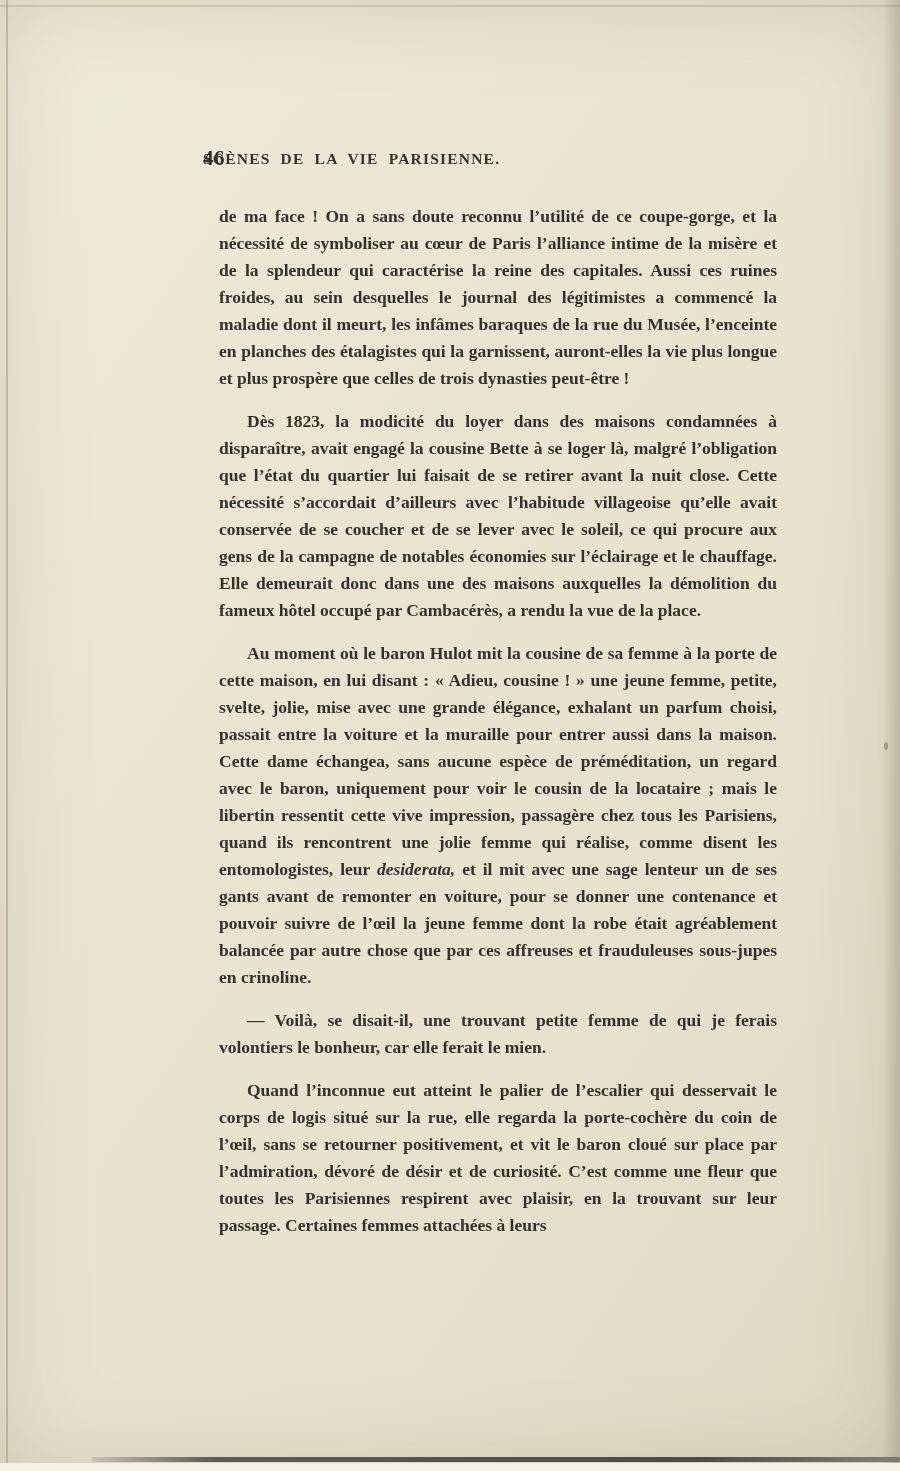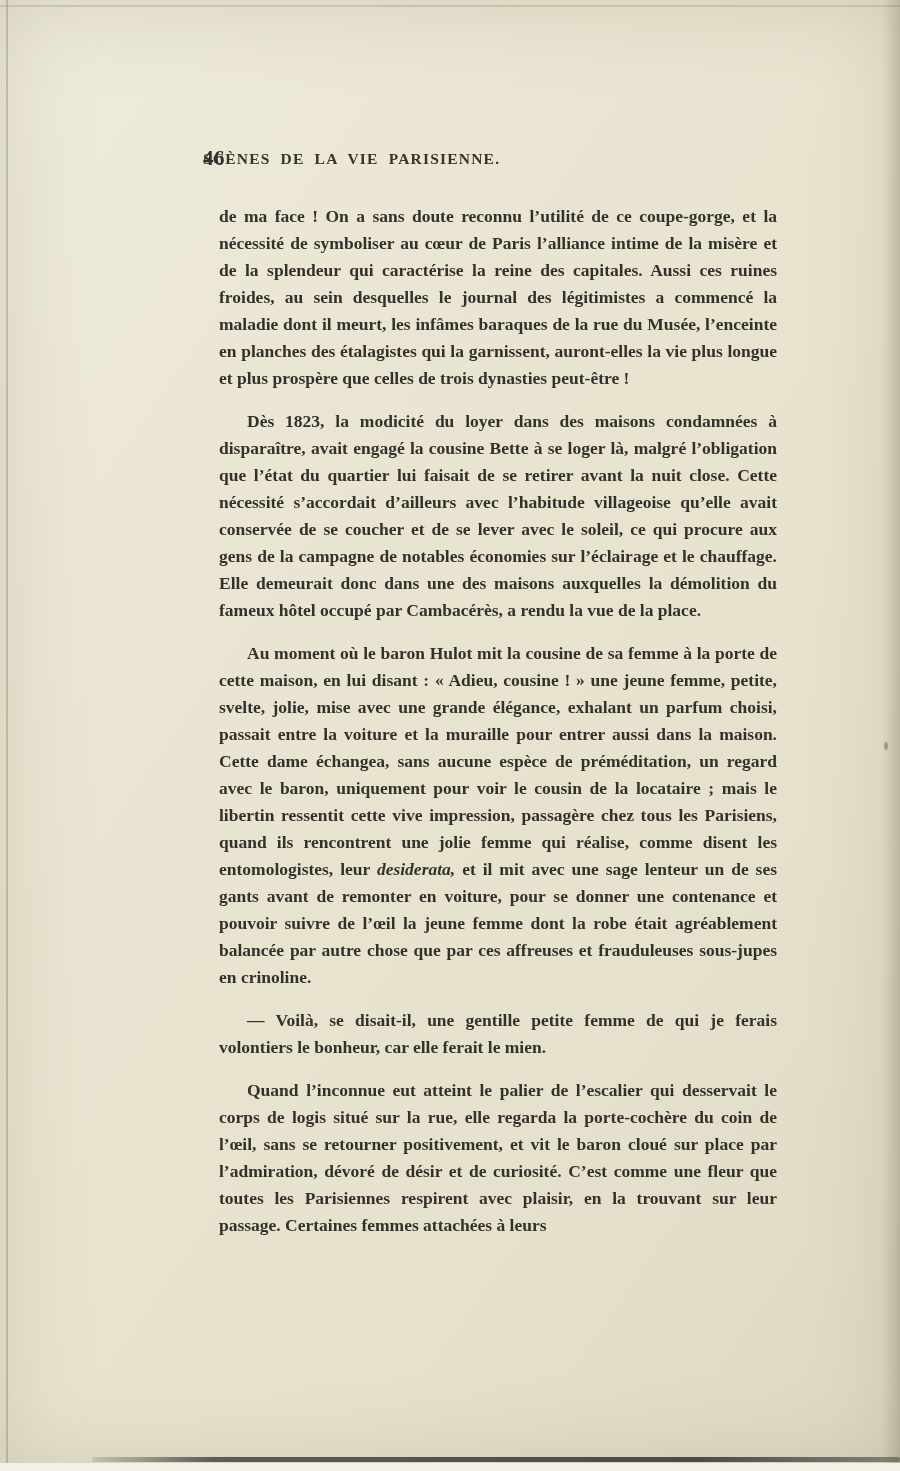--- a/index.html
+++ b/index.html
@@ -111,21 +111,21 @@
 
   <div class="page-header">
     <span class="page-number">46</span>
     <span class="running-title">SCÈNES DE LA VIE PARISIENNE.</span>
   </div>
 
   <div class="text-block">
       <div class="para"><span>de ma face ! On a sans doute reconnu l’utilité de ce coupe-gorge, et la nécessité de symboliser au cœur de Paris l’alliance intime de la misère et de la splendeur qui caractérise la reine des capitales. Aussi ces ruines froides, au sein desquelles le journal des légitimistes a commencé la maladie dont il meurt, les infâmes baraques de la rue du Musée, l’enceinte en planches des étalagistes qui la garnissent, auront-elles la vie plus longue et plus prospère que celles de trois dynasties peut-être !</span></div>
       <div class="para indent"><span>Dès 1823, la modicité du loyer dans des maisons condamnées à disparaître, avait engagé la cousine Bette à se loger là, malgré l’obligation que l’état du quartier lui faisait de se retirer avant la nuit close. Cette nécessité s’accordait d’ailleurs avec l’habitude villageoise qu’elle avait conservée de se coucher et de se lever avec le soleil, ce qui procure aux gens de la campagne de notables économies sur l’éclairage et le chauffage. Elle demeurait donc dans une des maisons auxquelles la démolition du fameux hôtel occupé par Cambacérès, a rendu la vue de la place.</span></div>
       <div class="para indent"><span>Au moment où le baron Hulot mit la cousine de sa femme à la porte de cette maison, en lui disant : « Adieu, cousine ! » une jeune femme, petite, svelte, jolie, mise avec une grande élégance, exhalant un parfum choisi, passait entre la voiture et la muraille pour entrer aussi dans la maison. Cette dame échangea, sans aucune espèce de préméditation, un regard avec le baron, uniquement pour voir le cousin de la locataire ; mais le libertin ressentit cette vive impression, passagère chez tous les Parisiens, quand ils rencontrent une jolie femme qui réalise, comme disent les entomologistes, leur </span><span class="em">desiderata,</span><span> et il mit avec une sage lenteur un de ses gants avant de remonter en voiture, pour se donner une contenance et pouvoir suivre de l’œil la jeune femme dont la robe était agréablement balancée par autre chose que par ces affreuses et frauduleuses sous-jupes en crinoline.</span></div>
-      <div class="para indent"><span>— Voilà, se disait-il, une gentille petite femme de qui je ferais volontiers le bonheur, car elle ferait le mien.</span></div>
+      <div class="para indent"><span>— Voilà, se disait-il, une trouvant petite femme de qui je ferais volontiers le bonheur, car elle ferait le mien.</span></div>
       <div class="para indent"><span>Quand l’inconnue eut atteint le palier de l’escalier qui desservait le corps de logis situé sur la rue, elle regarda la porte-cochère du coin de l’œil, sans se retourner positivement, et vit le baron cloué sur place par l’admiration, dévoré de désir et de curiosité. C’est comme une fleur que toutes les Parisiennes respirent avec plaisir, en la trouvant sur leur passage. Certaines femmes attachées à leurs</span></div>
     </div>
 
   <div class="speck"></div>
   <div class="edge-bottom-paper"></div>
   <div class="edge-bottom-line"></div>
 
 </div>
 
 </body></html>

